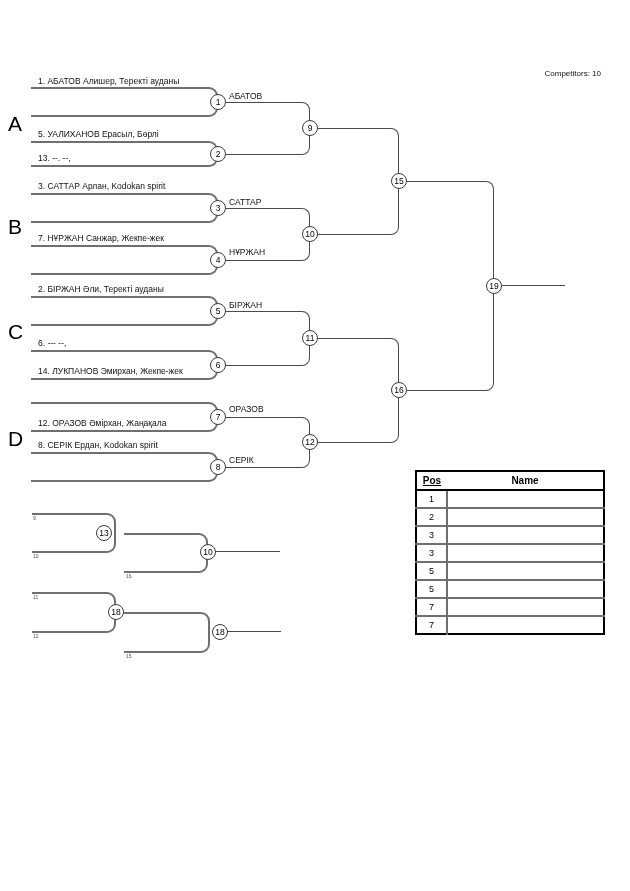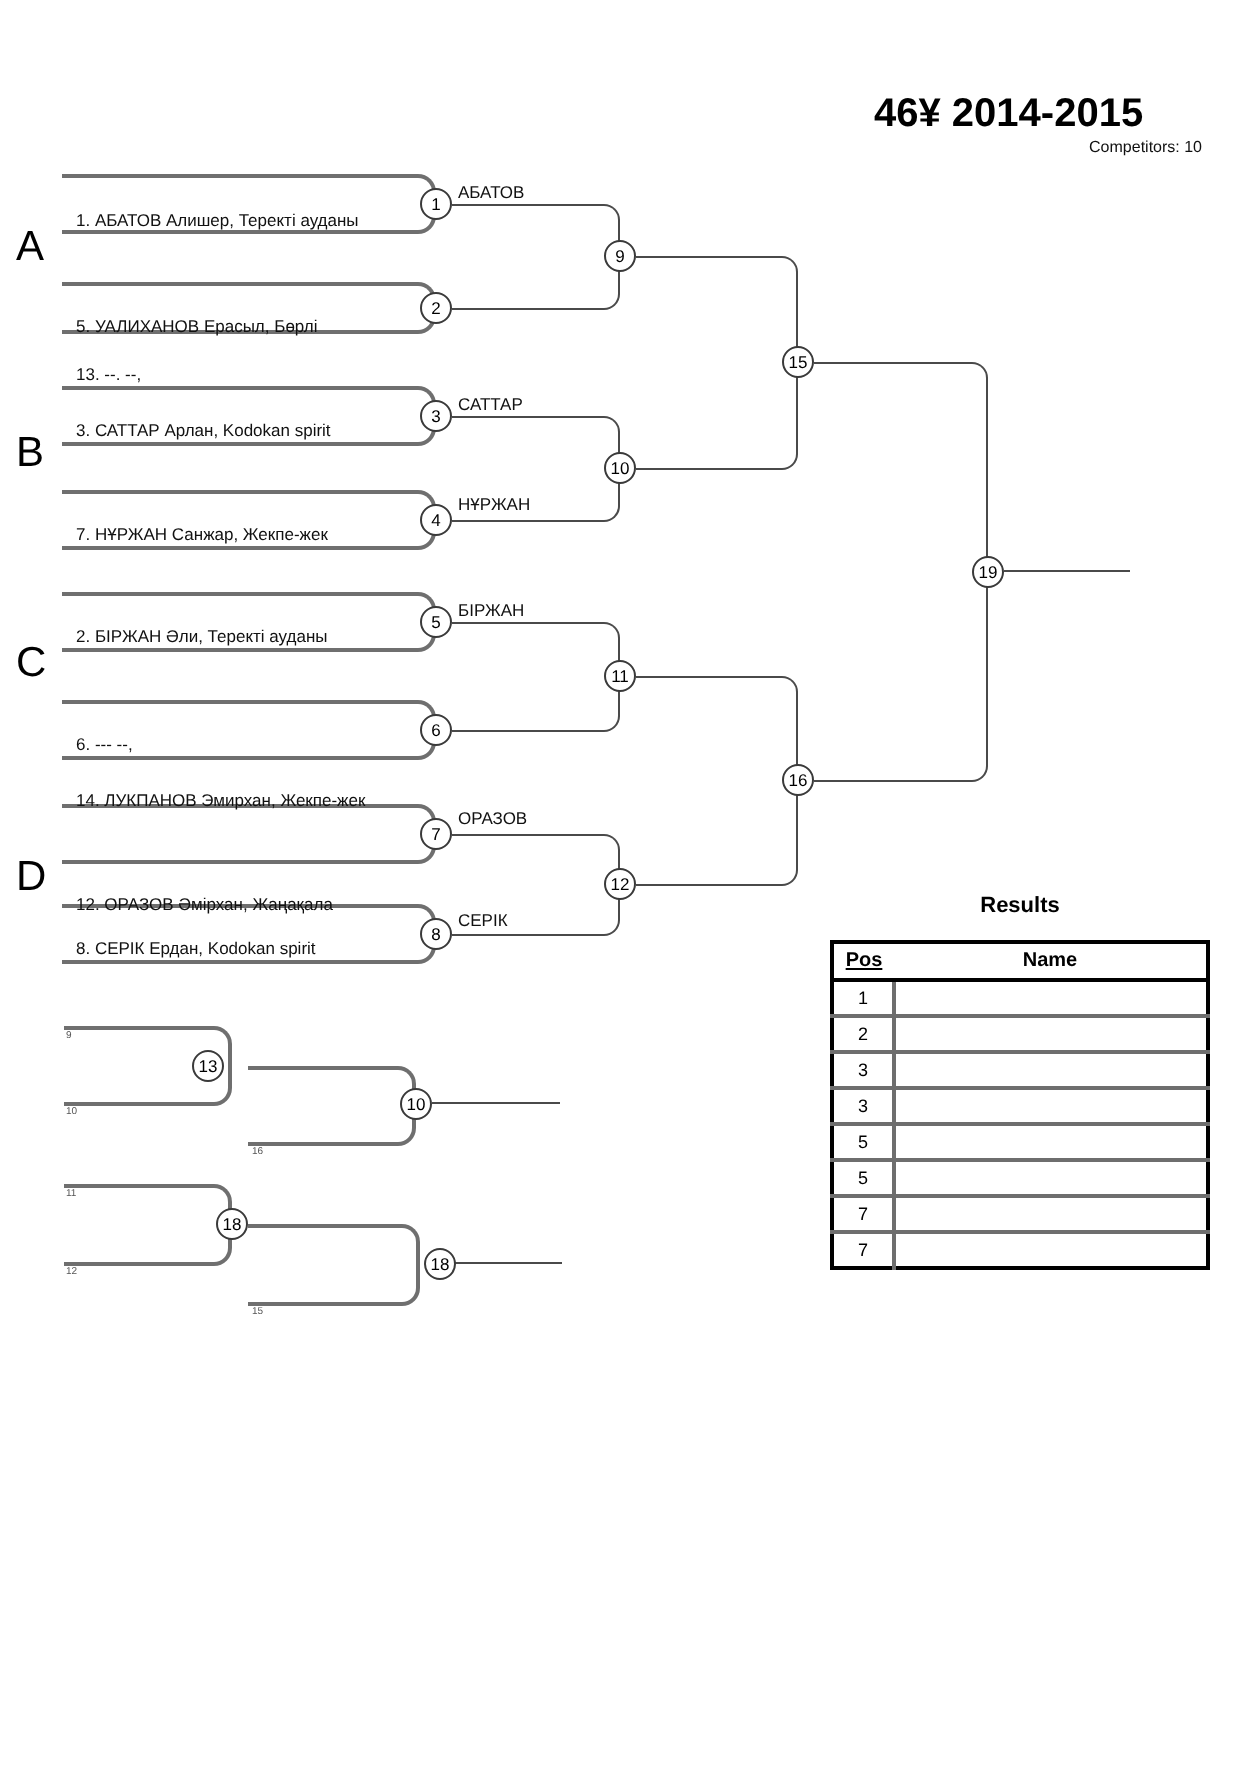--- a/index.html
+++ b/index.html
@@ -5,21 +5,21 @@
   html,body{margin:0;padding:0;background:#fff;}
   .page{position:relative;width:630px;height:891px;background:#ffffff;
         font-family:"Liberation Sans",sans-serif;overflow:hidden;color:#000;}
   .title{position:absolute;top:46px;font-weight:bold;font-size:20px;line-height:1.15;
          white-space:pre;color:#000;}
   .t-left{left:42px;}
   .t-right{left:437px;}
   .competitors{position:absolute;top:69px;left:437px;width:164px;text-align:right;
                font-size:8px;color:#111;}
   .grp{position:absolute;left:8px;font-size:21px;line-height:1;color:#000;}
-  .entry{position:absolute;font-size:8.5px;color:#111;white-space:nowrap;z-index:1;margin-top:29px;}
+  .entry{position:absolute;font-size:8.5px;color:#111;white-space:nowrap;z-index:1;}
   .bk{position:absolute;border-style:solid;border-color:#6f6f6f;
       border-width:2px 2px 2px 0;border-radius:0 9px 9px 0;box-sizing:border-box;}
   .bk2{position:absolute;border-style:solid;border-color:#4a4a4a;
        border-width:1px 1px 1px 0;border-radius:0 8px 8px 0;box-sizing:border-box;}
   .node{position:absolute;width:16px;height:16px;box-sizing:border-box;
         border:1px solid #3a3a3a;border-radius:50%;background:#fff;
         font-size:8.5px;line-height:14px;text-align:center;z-index:2;color:#000;}
   .wlab{position:absolute;font-size:8.5px;color:#111;white-space:nowrap;z-index:1;}
   .wline{position:absolute;height:0;border-top:1px solid #4a4a4a;}
   .feed{position:absolute;font-size:5px;line-height:1;color:#555;}
@@ -31,21 +31,20 @@
                    font-weight:bold;text-align:center;padding:0;}
   table.results td{border-top:2px solid #6e6e6e;font-size:9px;height:16px;padding:0;}
   table.results td.pos{border-right:2px solid #6e6e6e;text-align:center;}
   .colpos{width:30px;text-decoration:underline;}
 </style>
 </head>
 <body>
 
 <div class="page">
 
-  <div class="title t-right">46¥ 2014-2015</div>
   <div class="competitors">Competitors: 10</div>
 
   <div class="grp" style="top:113px">A</div>
   <div class="grp" style="top:216px">B</div>
   <div class="grp" style="top:321px">C</div>
   <div class="grp" style="top:428px">D</div>
 
   <div class="entry" style="left:38px;top:76px">1. АБАТОВ Алишер, Теректі ауданы</div>
   <div class="entry" style="left:38px;top:129px">5. УАЛИХАНОВ Ерасыл, Бөрлі</div>
   <div class="entry" style="left:38px;top:153px">13. --. --,</div>
@@ -111,21 +110,20 @@
 
   <div class="bk" style="left:32px;top:592px;width:84px;height:41px"></div>
   <div class="node" style="left:108px;top:604px">18</div>
   <div class="feed" style="left:33px;top:595px">11</div>
   <div class="feed" style="left:33px;top:634px">12</div>
   <div class="bk" style="left:124px;top:612px;width:86px;height:41px"></div>
   <div class="node" style="left:212px;top:624px">18</div>
   <div class="feed" style="left:126px;top:654px">15</div>
   <div class="wline" style="left:217px;top:631px;width:64px"></div>
 
-  <div class="results-title">Results</div>
   <table class="results">
     <thead>
       <tr>
         <th class="colpos">Pos</th>
         <th>Name</th>
       </tr>
     </thead>
     <tbody>
       <tr>
         <td class="pos">1</td>

